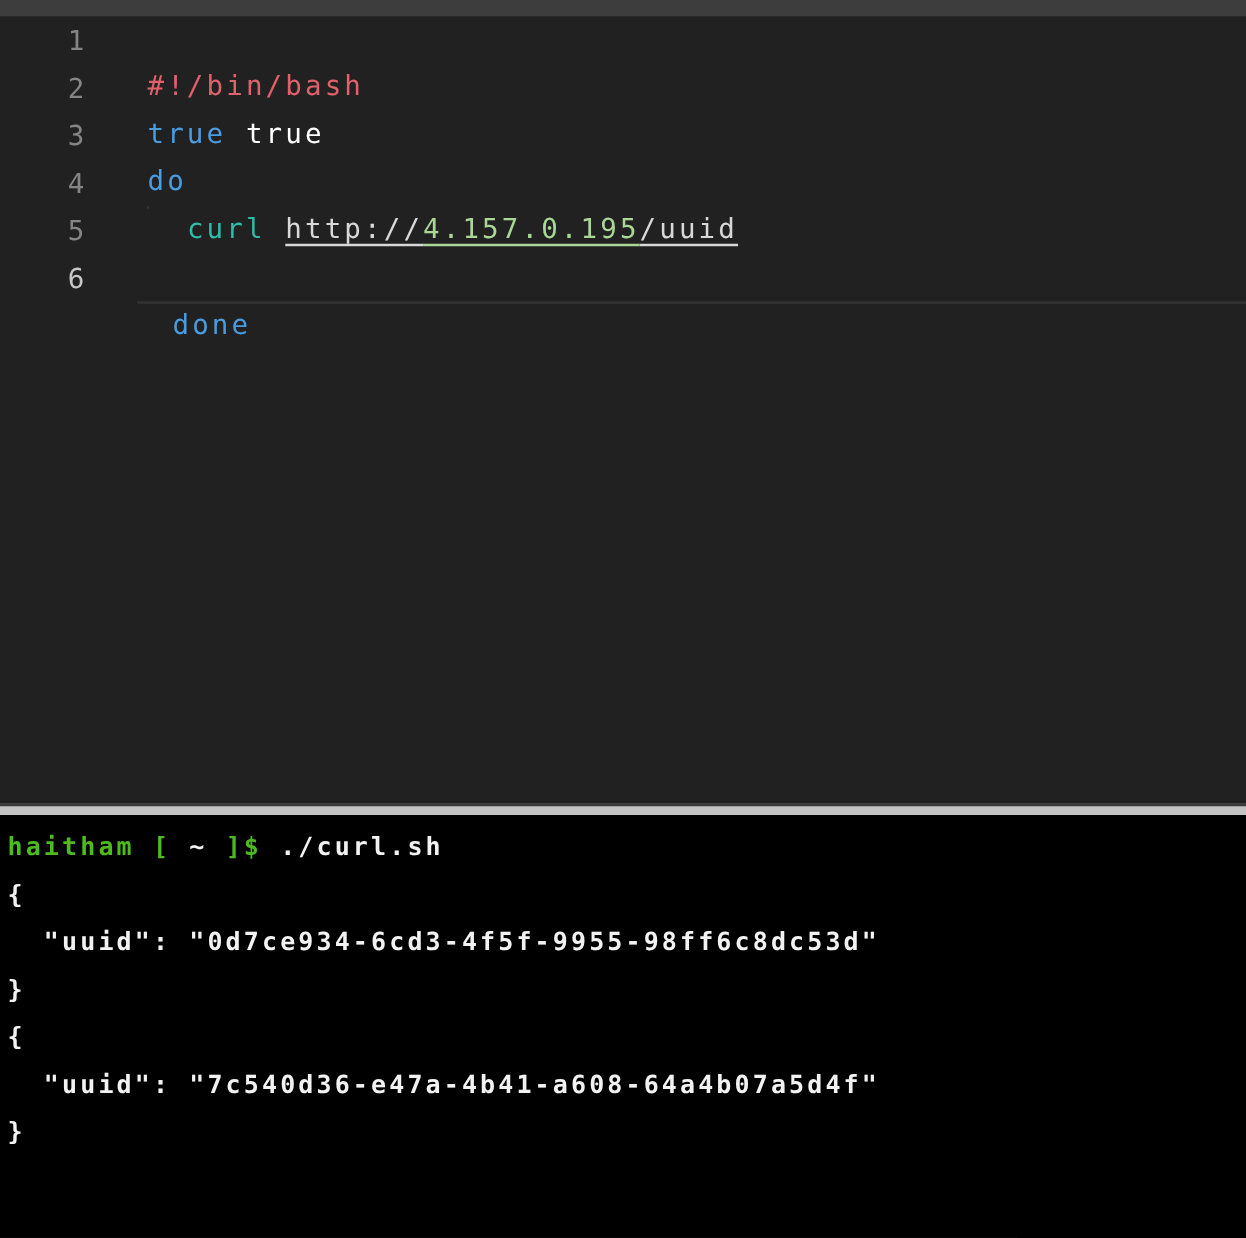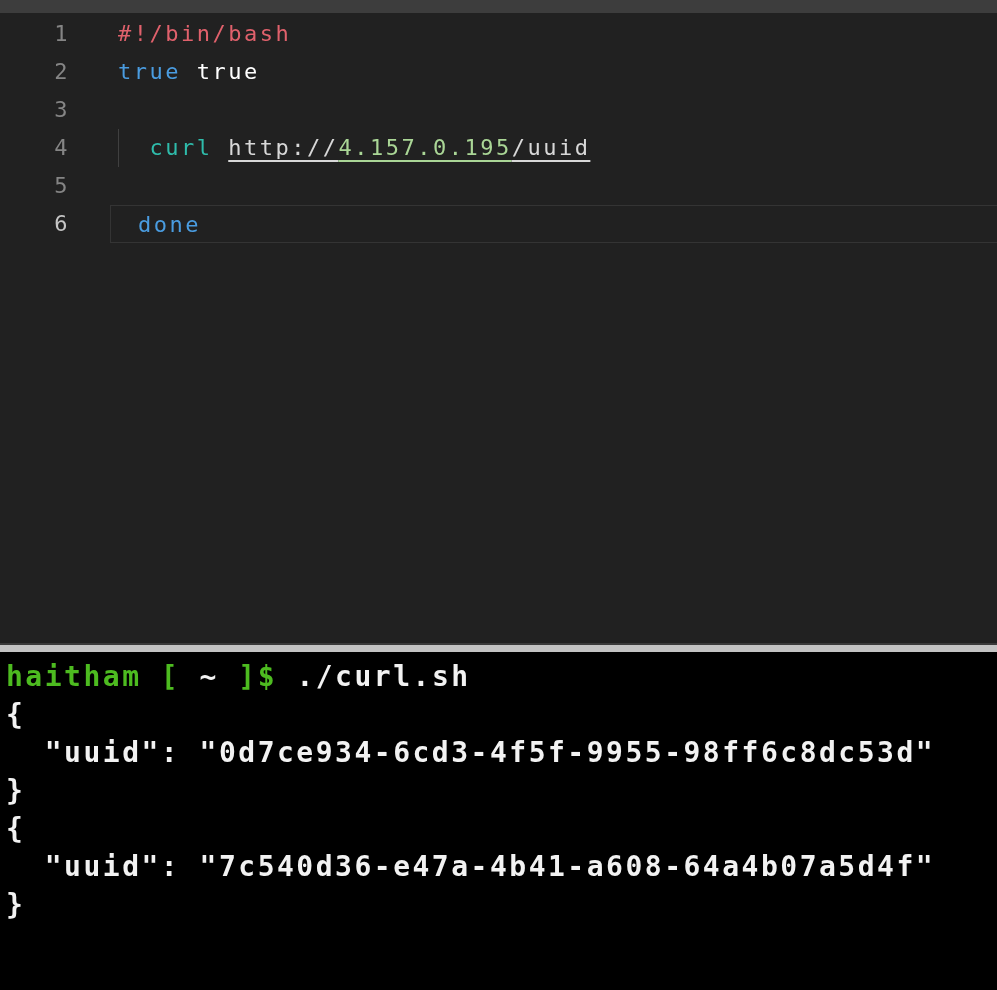--- a/index.html
+++ b/index.html
@@ -46,20 +46,21 @@
     padding-right: 40px;
     text-align: right;
     color: var(--ed-gutter, #858585);
   }
   .content {
     flex: 1;
     position: relative;
     box-sizing: border-box;
     padding-left: 8px;
     white-space: pre;
+    margin-top: 36px;
   }
   .line.current .gutter { color: var(--ed-gutter-active, #c6c6c6); }
   .line.current .content {
     border-top: 1px solid var(--ed-curline, #343434);
     border-bottom: 1px solid var(--ed-curline, #343434);
     border-left: 1px solid var(--ed-curline, #343434);
     padding-left: 27px;
   }
   .indent-guide {
     position: absolute;
@@ -80,21 +81,21 @@
     height: 9px;
     box-sizing: border-box;
     border-top: 2px solid var(--sep-edge, #3a3a3a);
     background: var(--sep-bg, #c3c3c3);
   }
   
   .terminal {
     flex: 1;
     background: var(--term-bg, #000);
     padding: 6px 0 0 6px;
-    font-size: 28px;
+    font-size: 20px;
     line-height: 38px;
     letter-spacing: 2.5px;
     font-weight: bold;
     overflow: hidden;
   }
   .term-line {
     white-space: pre;
     height: 38px;
   }
 </style>
@@ -108,20 +109,21 @@
         <div class="line">
           <div class="gutter">1</div>
           <div class="content"><span style="color: rgb(224, 97, 108);">#!/bin/bash</span></div>
         </div>
         <div class="line">
           <div class="gutter">2</div>
           <div class="content"><span style="color: rgb(74, 156, 224);">true</span><span style="color: #ffffff;"> true</span></div>
         </div>
         <div class="line">
           <div class="gutter">3</div>
+          <div class="content"><span style="color: rgb(74, 156, 224);">do</span></div>
         </div>
         <div class="line">
           <div class="gutter">4</div>
           <div class="content"><i class="indent-guide"></i><span style="color: rgb(216, 216, 216);">  </span><span style="color: rgb(47, 188, 171);">curl</span><span style="color: rgb(216, 216, 216);"> </span><span class="underline" style="color: rgb(216, 216, 216);">http://</span><span class="underline" style="color: rgb(170, 214, 150);">4.157.0.195</span><span class="underline" style="color: rgb(216, 216, 216);">/uuid</span></div>
         </div>
         <div class="line">
           <div class="gutter">5</div>
         </div>
         <div class="line current">
           <div class="gutter">6</div>

